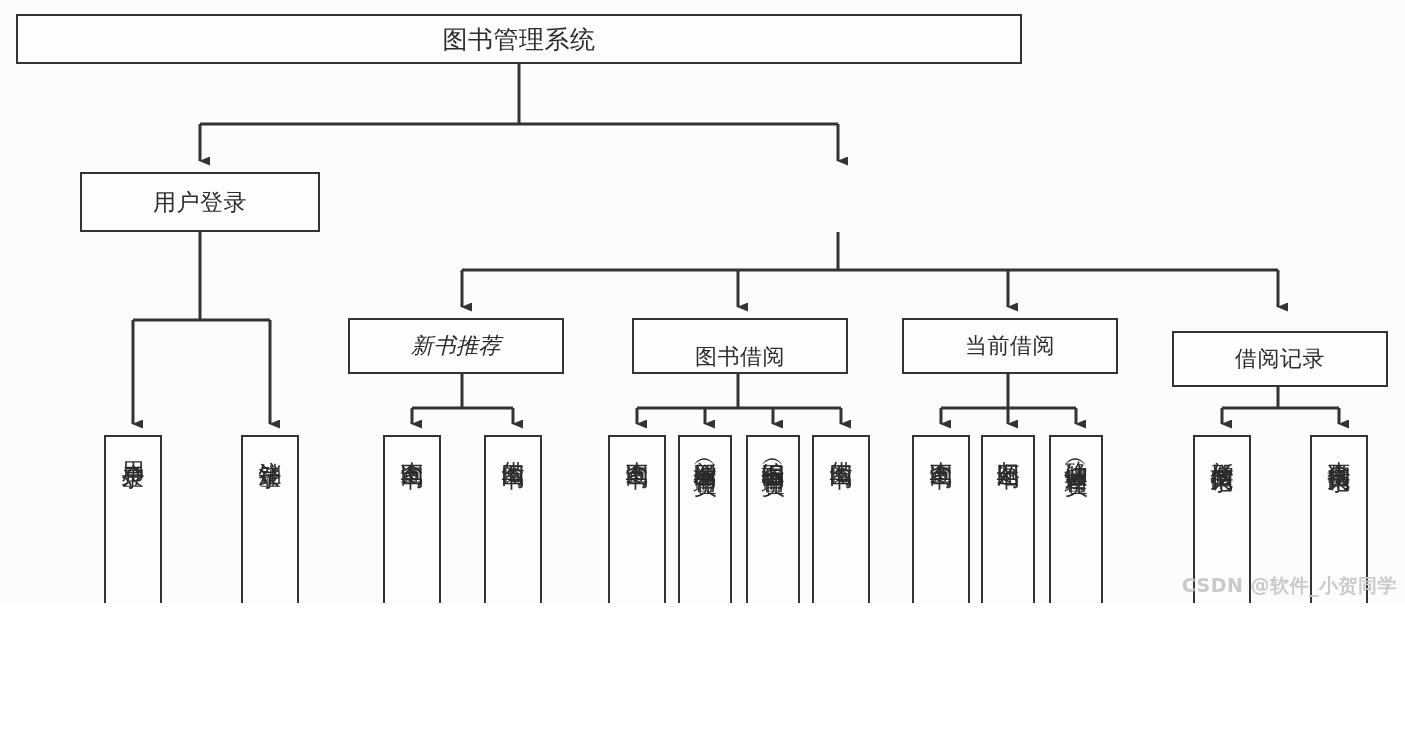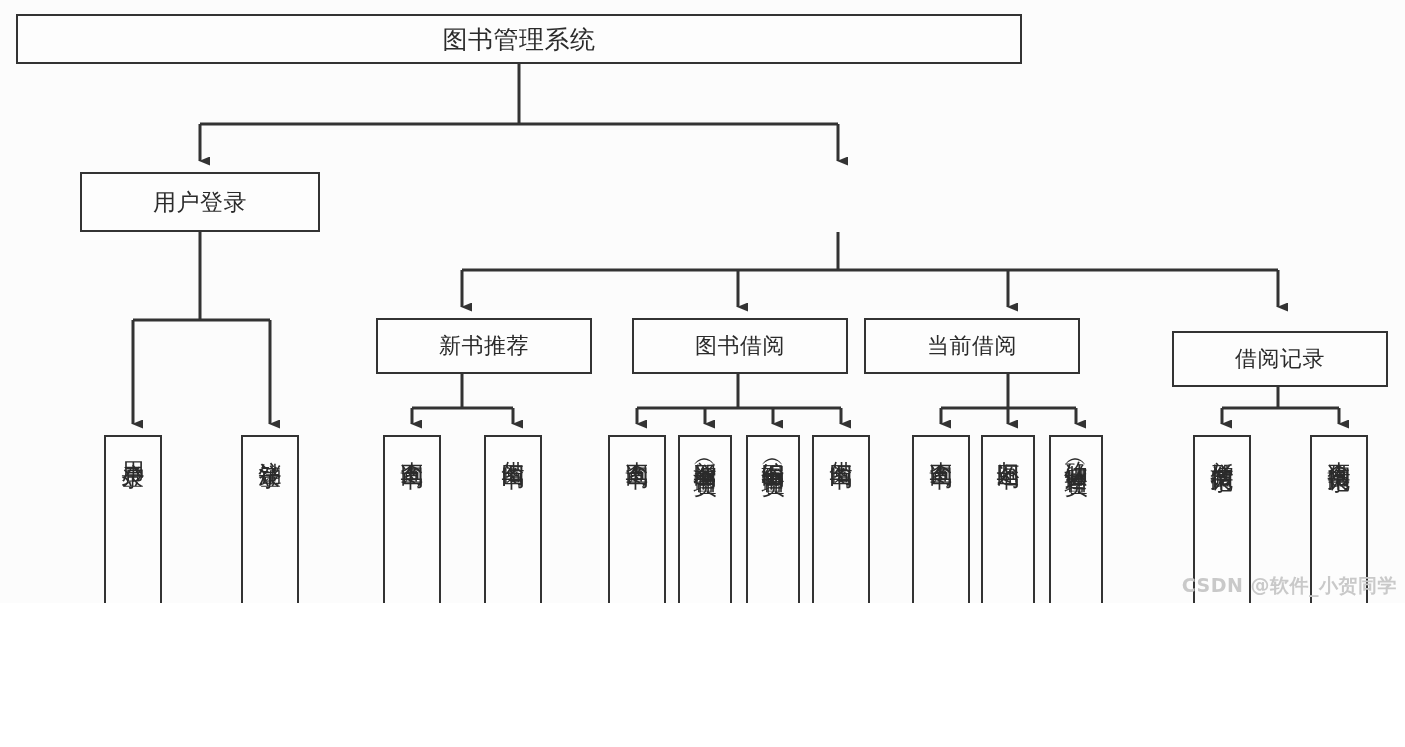--- a/index.html
+++ b/index.html
@@ -133,27 +133,27 @@
   </svg>
 
   <div class="node root" style="left:16px; top:14px; width:1006px; height:50px;">
     <span class="node-label">图书管理系统</span>
   </div>
 
   <div class="node level2" style="left:80px; top:172px; width:240px; height:60px;">
     <span class="node-label">用户登录</span>
   </div>
 
-  <div class="node level3" style="left:376px; top:318px; width:216px; height:56px;">
+  <div class="node level3" style="left:348px; top:318px; width:216px; height:56px;font-style:italic;">
     <span class="node-label">新书推荐</span>
   </div>
-  <div class="node level3" style="left:632px; top:318px; width:216px; height:56px;">
+  <div class="node level3" style="left:632px; top:318px; width:216px; height:56px;align-items:flex-end;">
     <span class="node-label">图书借阅</span>
   </div>
-  <div class="node level3" style="left:864px; top:318px; width:216px; height:56px;">
+  <div class="node level3" style="left:902px; top:318px; width:216px; height:56px;">
     <span class="node-label">当前借阅</span>
   </div>
   <div class="node level3" style="left:1172px; top:331px; width:216px; height:56px;">
     <span class="node-label">借阅记录</span>
   </div>
 
   <div class="node leaf" style="left:104px; top:435px; width:58px; height:297px;">
     <span class="node-label">用户登录</span>
   </div>
   <div class="node leaf" style="left:241px; top:435px; width:58px; height:297px;">

